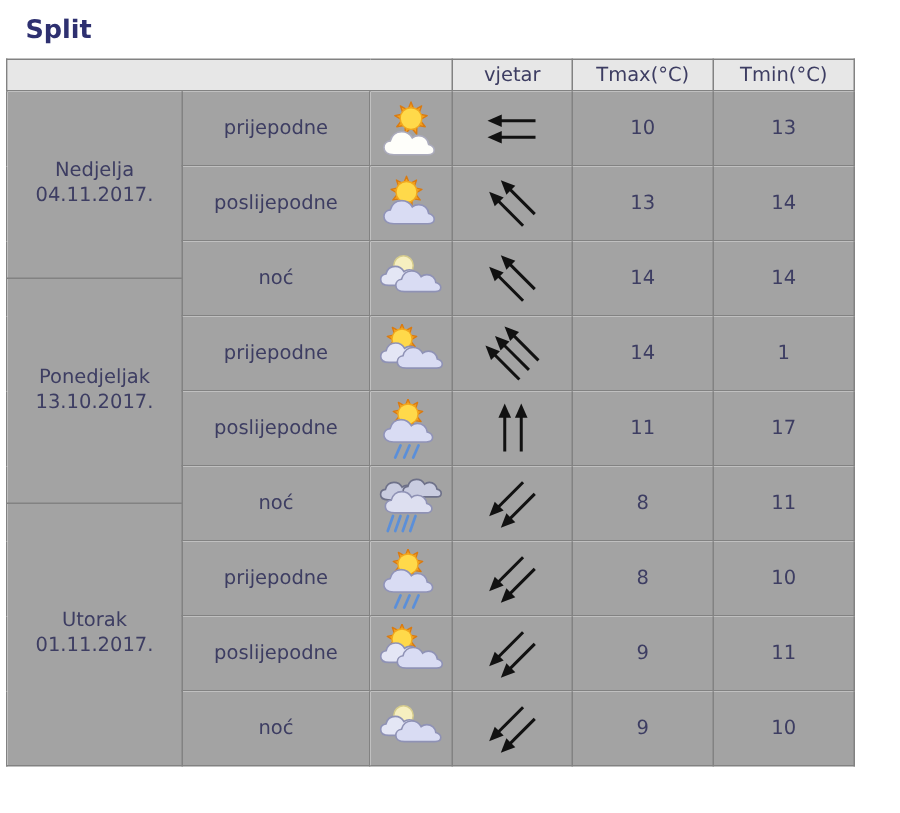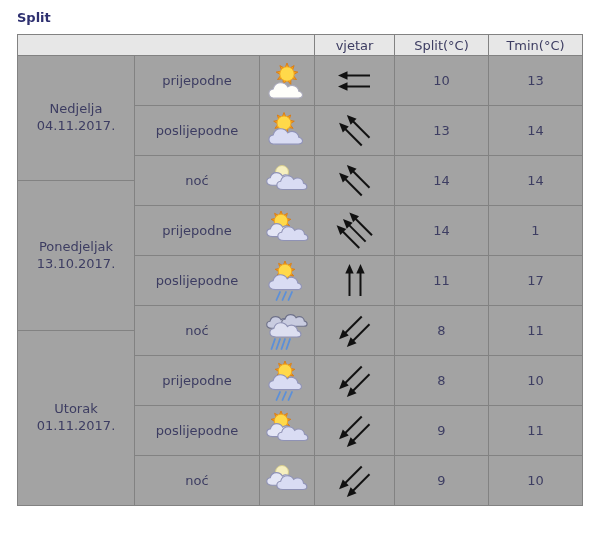--- a/index.html
+++ b/index.html
@@ -10,28 +10,28 @@
   }
   html,body{margin:0;padding:0;background:#ffffff;}
   body{
     width:600px;height:542px;
     font-family:"DejaVu Sans","Liberation Sans",sans-serif;
     color:var(--text-color);
     overflow:hidden;
   }
   .page-title{
     color:var(--title-color);
-    font-size:13px;
+    font-size:17px;
     font-weight:bold;
     margin:10px 0 9px 17px;
   }
   table.forecast{
     border-collapse:collapse;
     table-layout:fixed;
-    margin-left:17px;
+    margin-left:4px;
   }
   .forecast th, .forecast td{
     border:1px solid var(--border-color);
     font-size:13px;
     text-align:center;
     vertical-align:middle;
     padding:0;
     color:var(--text-color);
     background:#a3a3a3;
     overflow:hidden;
@@ -56,21 +56,21 @@
       <col style="width:125px">
       <col style="width:55px">
     <col style="width:80px">
       <col style="width:94px">
       <col style="width:94px">
   </colgroup>
   <thead>
     <tr>
       <th colspan="3"></th>
       <th>vjetar</th>
-      <th>Split(°C)</th>
+      <th>Tmax(°C)</th>
       <th>Tmin(°C)</th>
     </tr>
   </thead>
   <tbody id="forecast-body">
       <tr>
         <td class="day-cell" rowspan="5">
           <div>Nedjelja</div>
           <div>04.11.2017.</div>
         </td>
         <td class="period-cell" rowspan="2">prijepodne</td>

